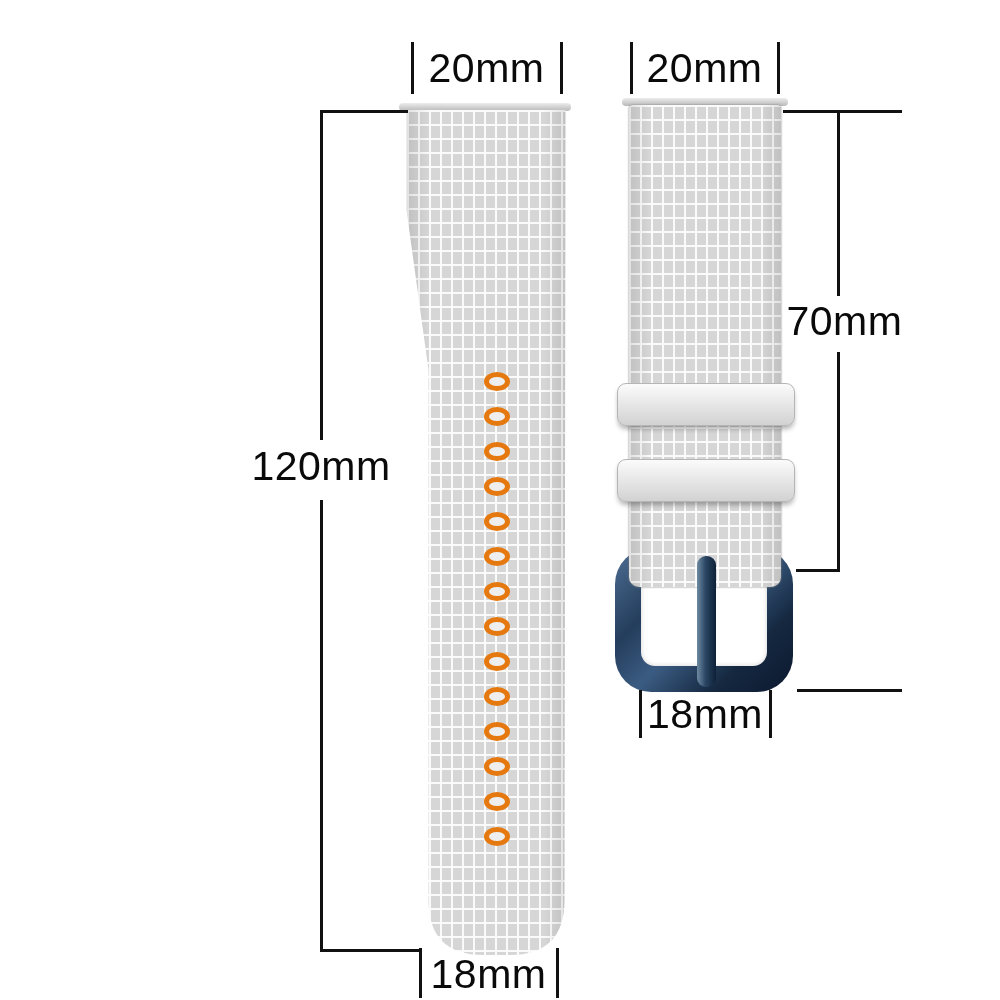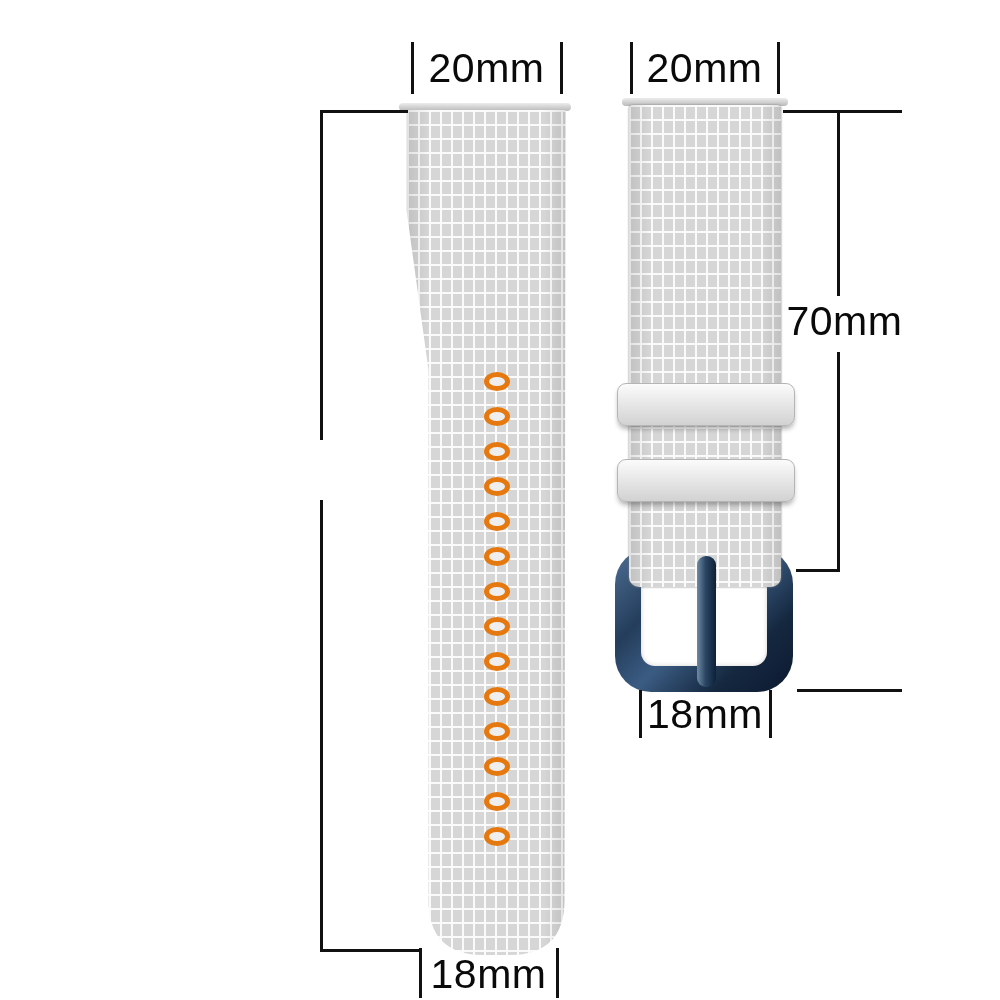--- a/index.html
+++ b/index.html
@@ -116,20 +116,21 @@
         <div class="hole" style="top: 717px;"></div>
       </div>
   </div>
 
   <div class="dim-v t20l-a"></div>
   <div class="dim-v t20l-b"></div>
   <div class="dim-label l20l">20mm</div>
 
   <div class="dim-h h120-top"></div>
   <div class="dim-v v120-a"></div>
+  <div class="dim-label l120">120mm</div>
   <div class="dim-v v120-b"></div>
   <div class="dim-h h120-bot"></div>
 
   <div class="dim-v t18l-a"></div>
   <div class="dim-v t18l-b"></div>
   <div class="dim-label l18l">18mm</div>
 
   <div class="dim-v t20r-a"></div>
   <div class="dim-v t20r-b"></div>
   <div class="dim-label l20r">20mm</div>

